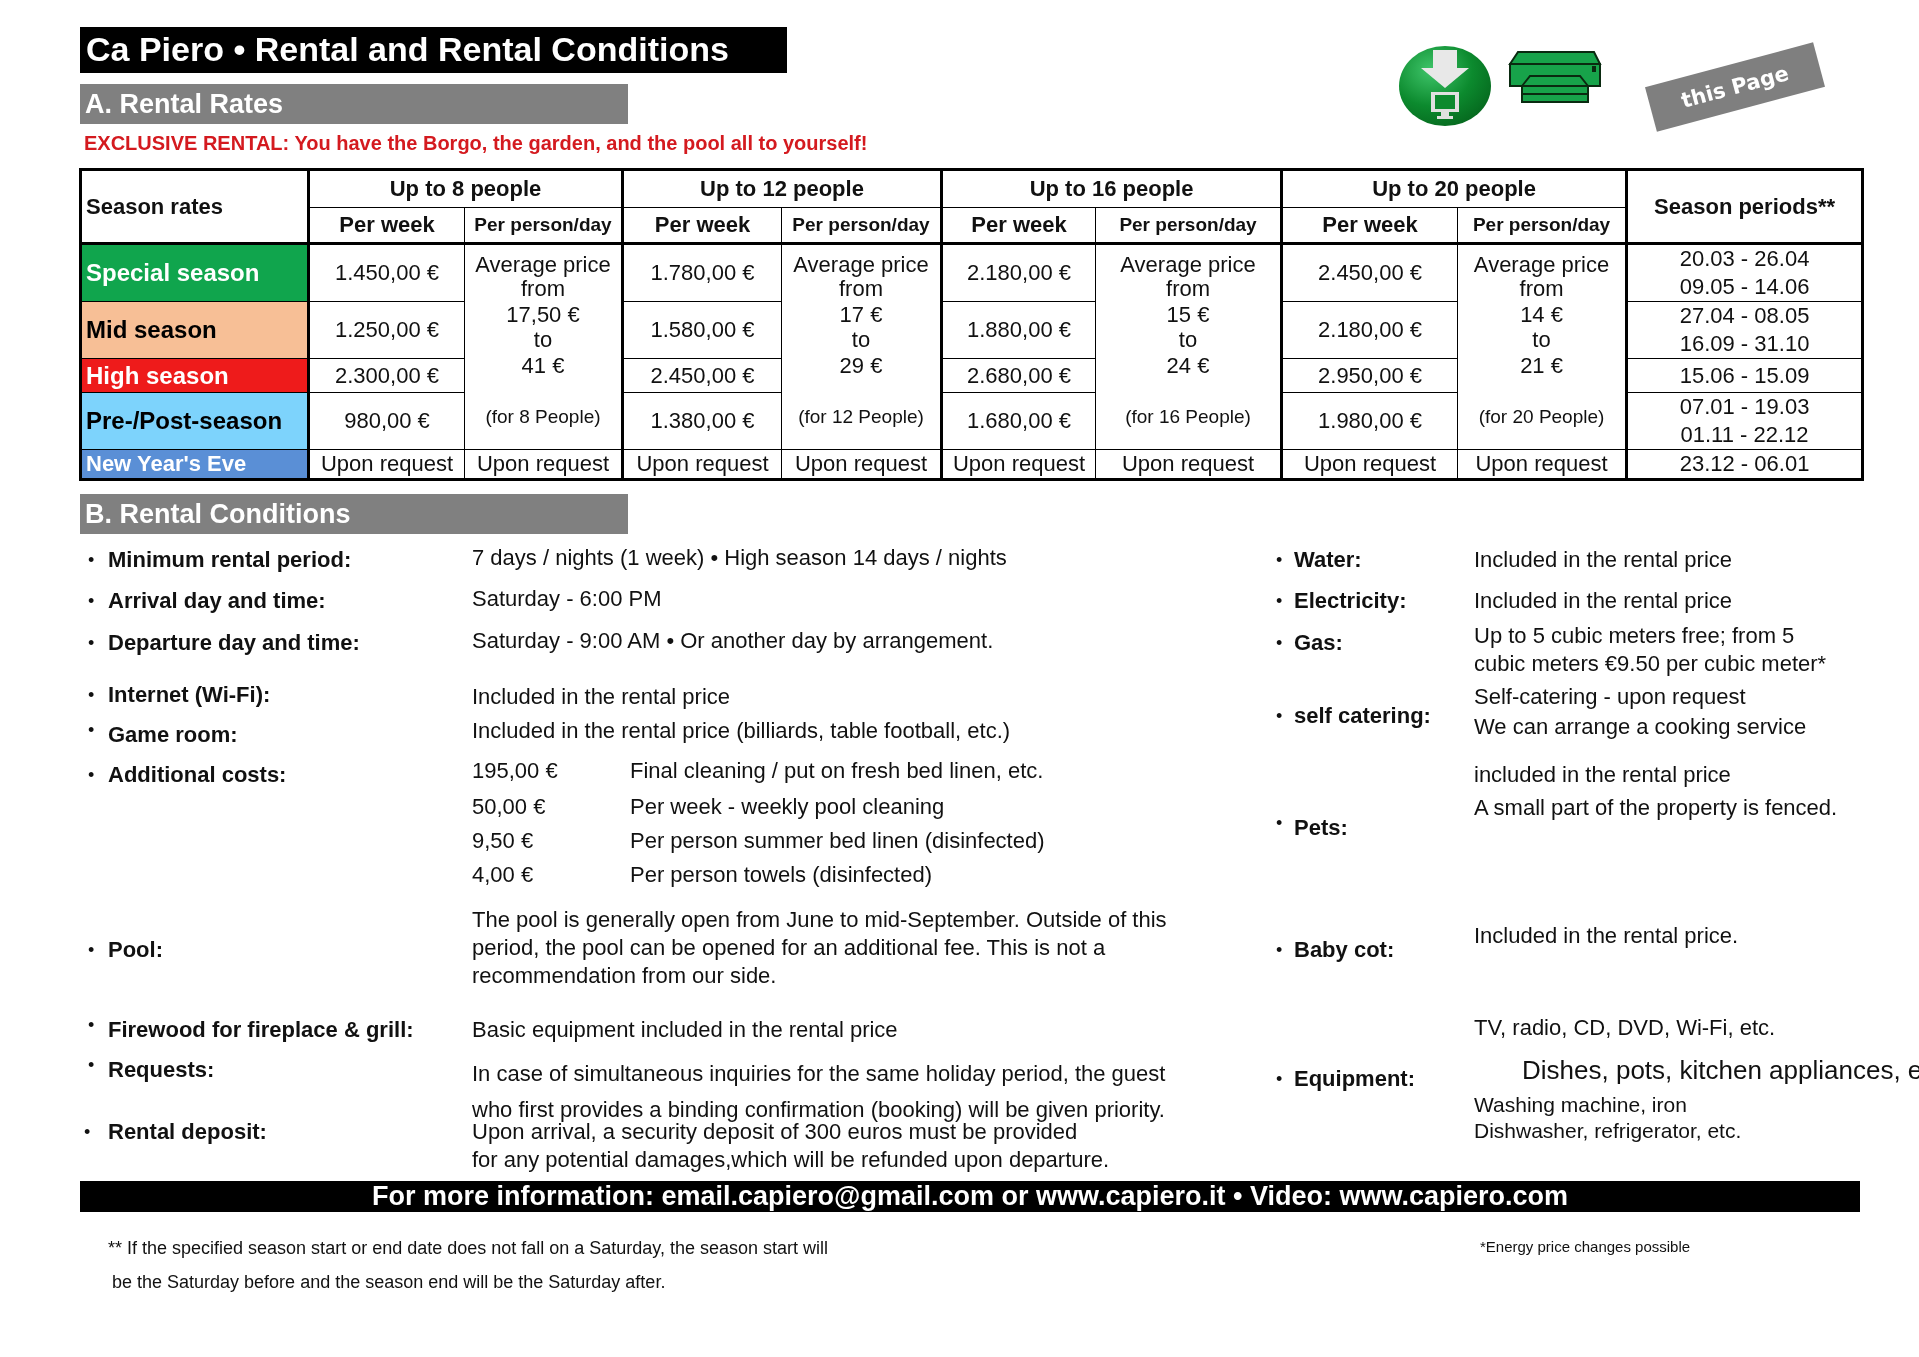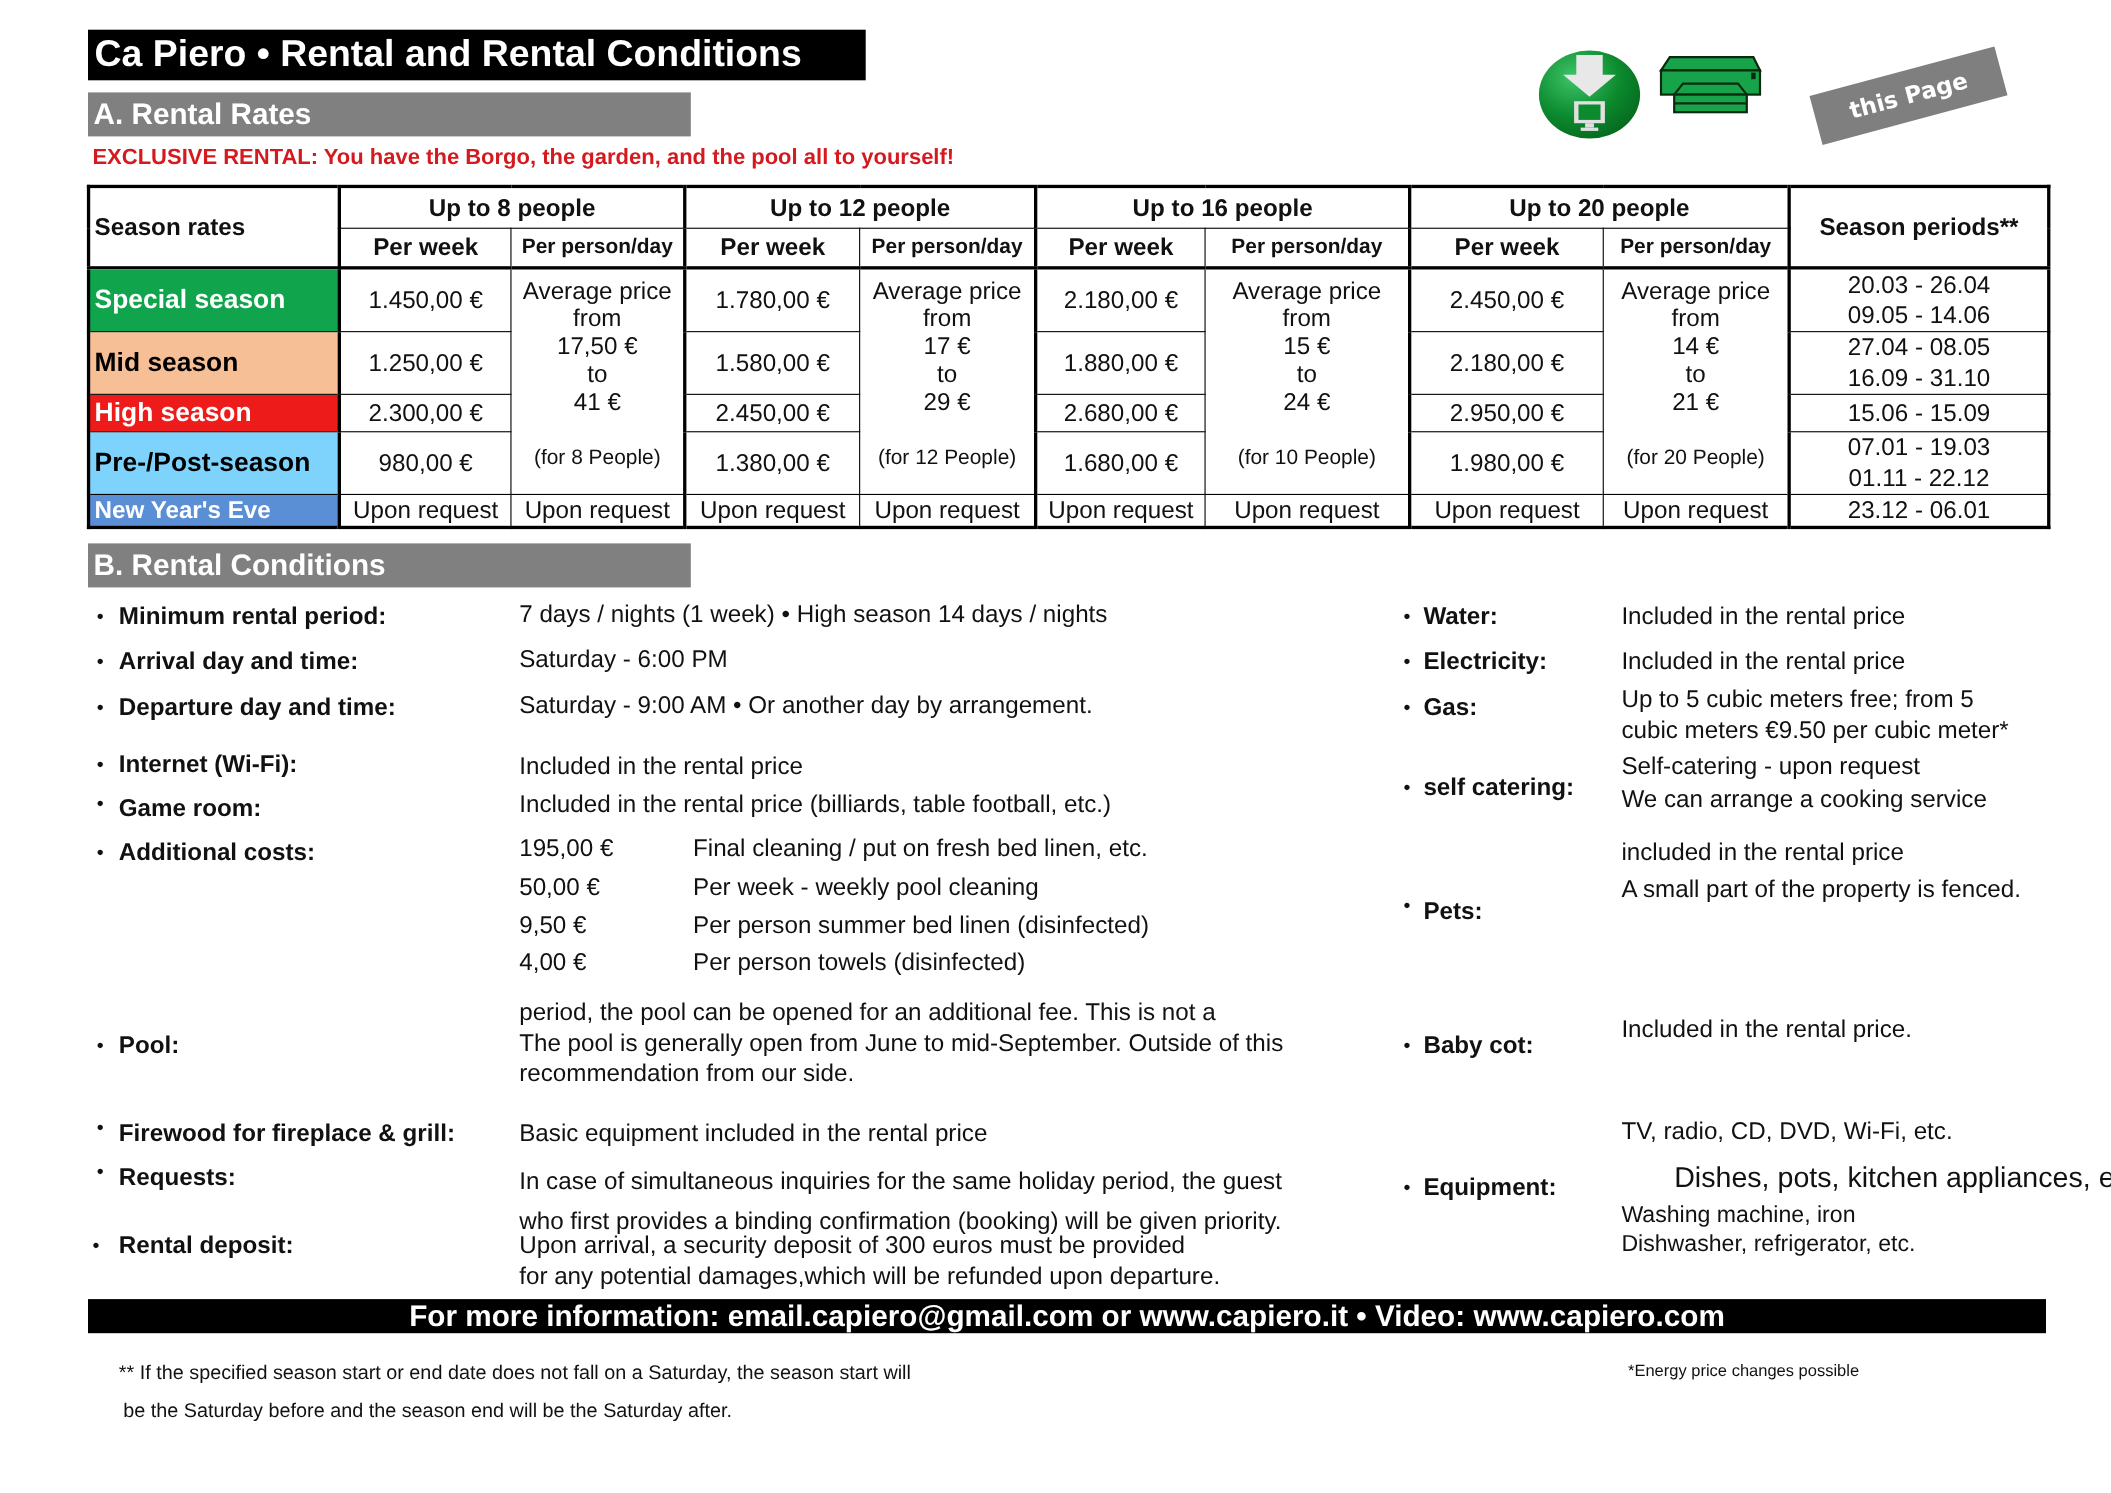--- a/index.html
+++ b/index.html
@@ -148,21 +148,21 @@
       <span class="big">29 €</span>
       <span class="foot">(for 12 People)</span>
     </td>
     <td class="grp">2.180,00 €</td>
     <td rowspan="4" class="avg">
       <span class="sm">Average price</span>
       <span class="sm">from</span>
       <span class="big">15 €</span>
       <span class="sm">to</span>
       <span class="big">24 €</span>
-      <span class="foot">(for 10 People)</span>
+      <span class="foot">(for 16 People)</span>
     </td>
     <td class="grp">2.450,00 €</td>
     <td rowspan="4" class="avg">
       <span class="sm">Average price</span>
       <span class="sm">from</span>
       <span class="big">14 €</span>
       <span class="sm">to</span>
       <span class="big">21 €</span>
       <span class="foot">(for 20 People)</span>
     </td>
@@ -268,22 +268,22 @@
 <div class="cost-row" style="left:472px;top:862px;">
   <span class="amt">4,00 €</span>
   <span class="desc">Per person towels (disinfected)</span>
 </div>
 
 <div class="cond" style="left:88px;top:936px;">
   <span class="bullet">•</span>
   <span class="lbl" style="position:absolute;left:20px;">Pool:</span>
 </div>
 <div class="cond" style="left:472px;top:906px;">
+  <div>The pool is generally open from June to mid-September. Outside of this</div>
   <div>period, the pool can be opened for an additional fee. This is not a</div>
-  <div>The pool is generally open from June to mid-September. Outside of this</div>
   <div>recommendation from our side.</div>
 </div>
 
 <div class="cond" style="left:88px;top:1016px;">
   <span class="bullet" style="top:-5px;">•</span>
   <span class="lbl" style="position:absolute;left:20px;">Firewood for fireplace &amp; grill:</span>
   <span class="val" style="position:absolute;left:384px;">Basic equipment included in the rental price</span>
 </div>
 <div class="cond" style="left:88px;top:1056px;">
   <span class="bullet" style="top:-5px;">•</span>

